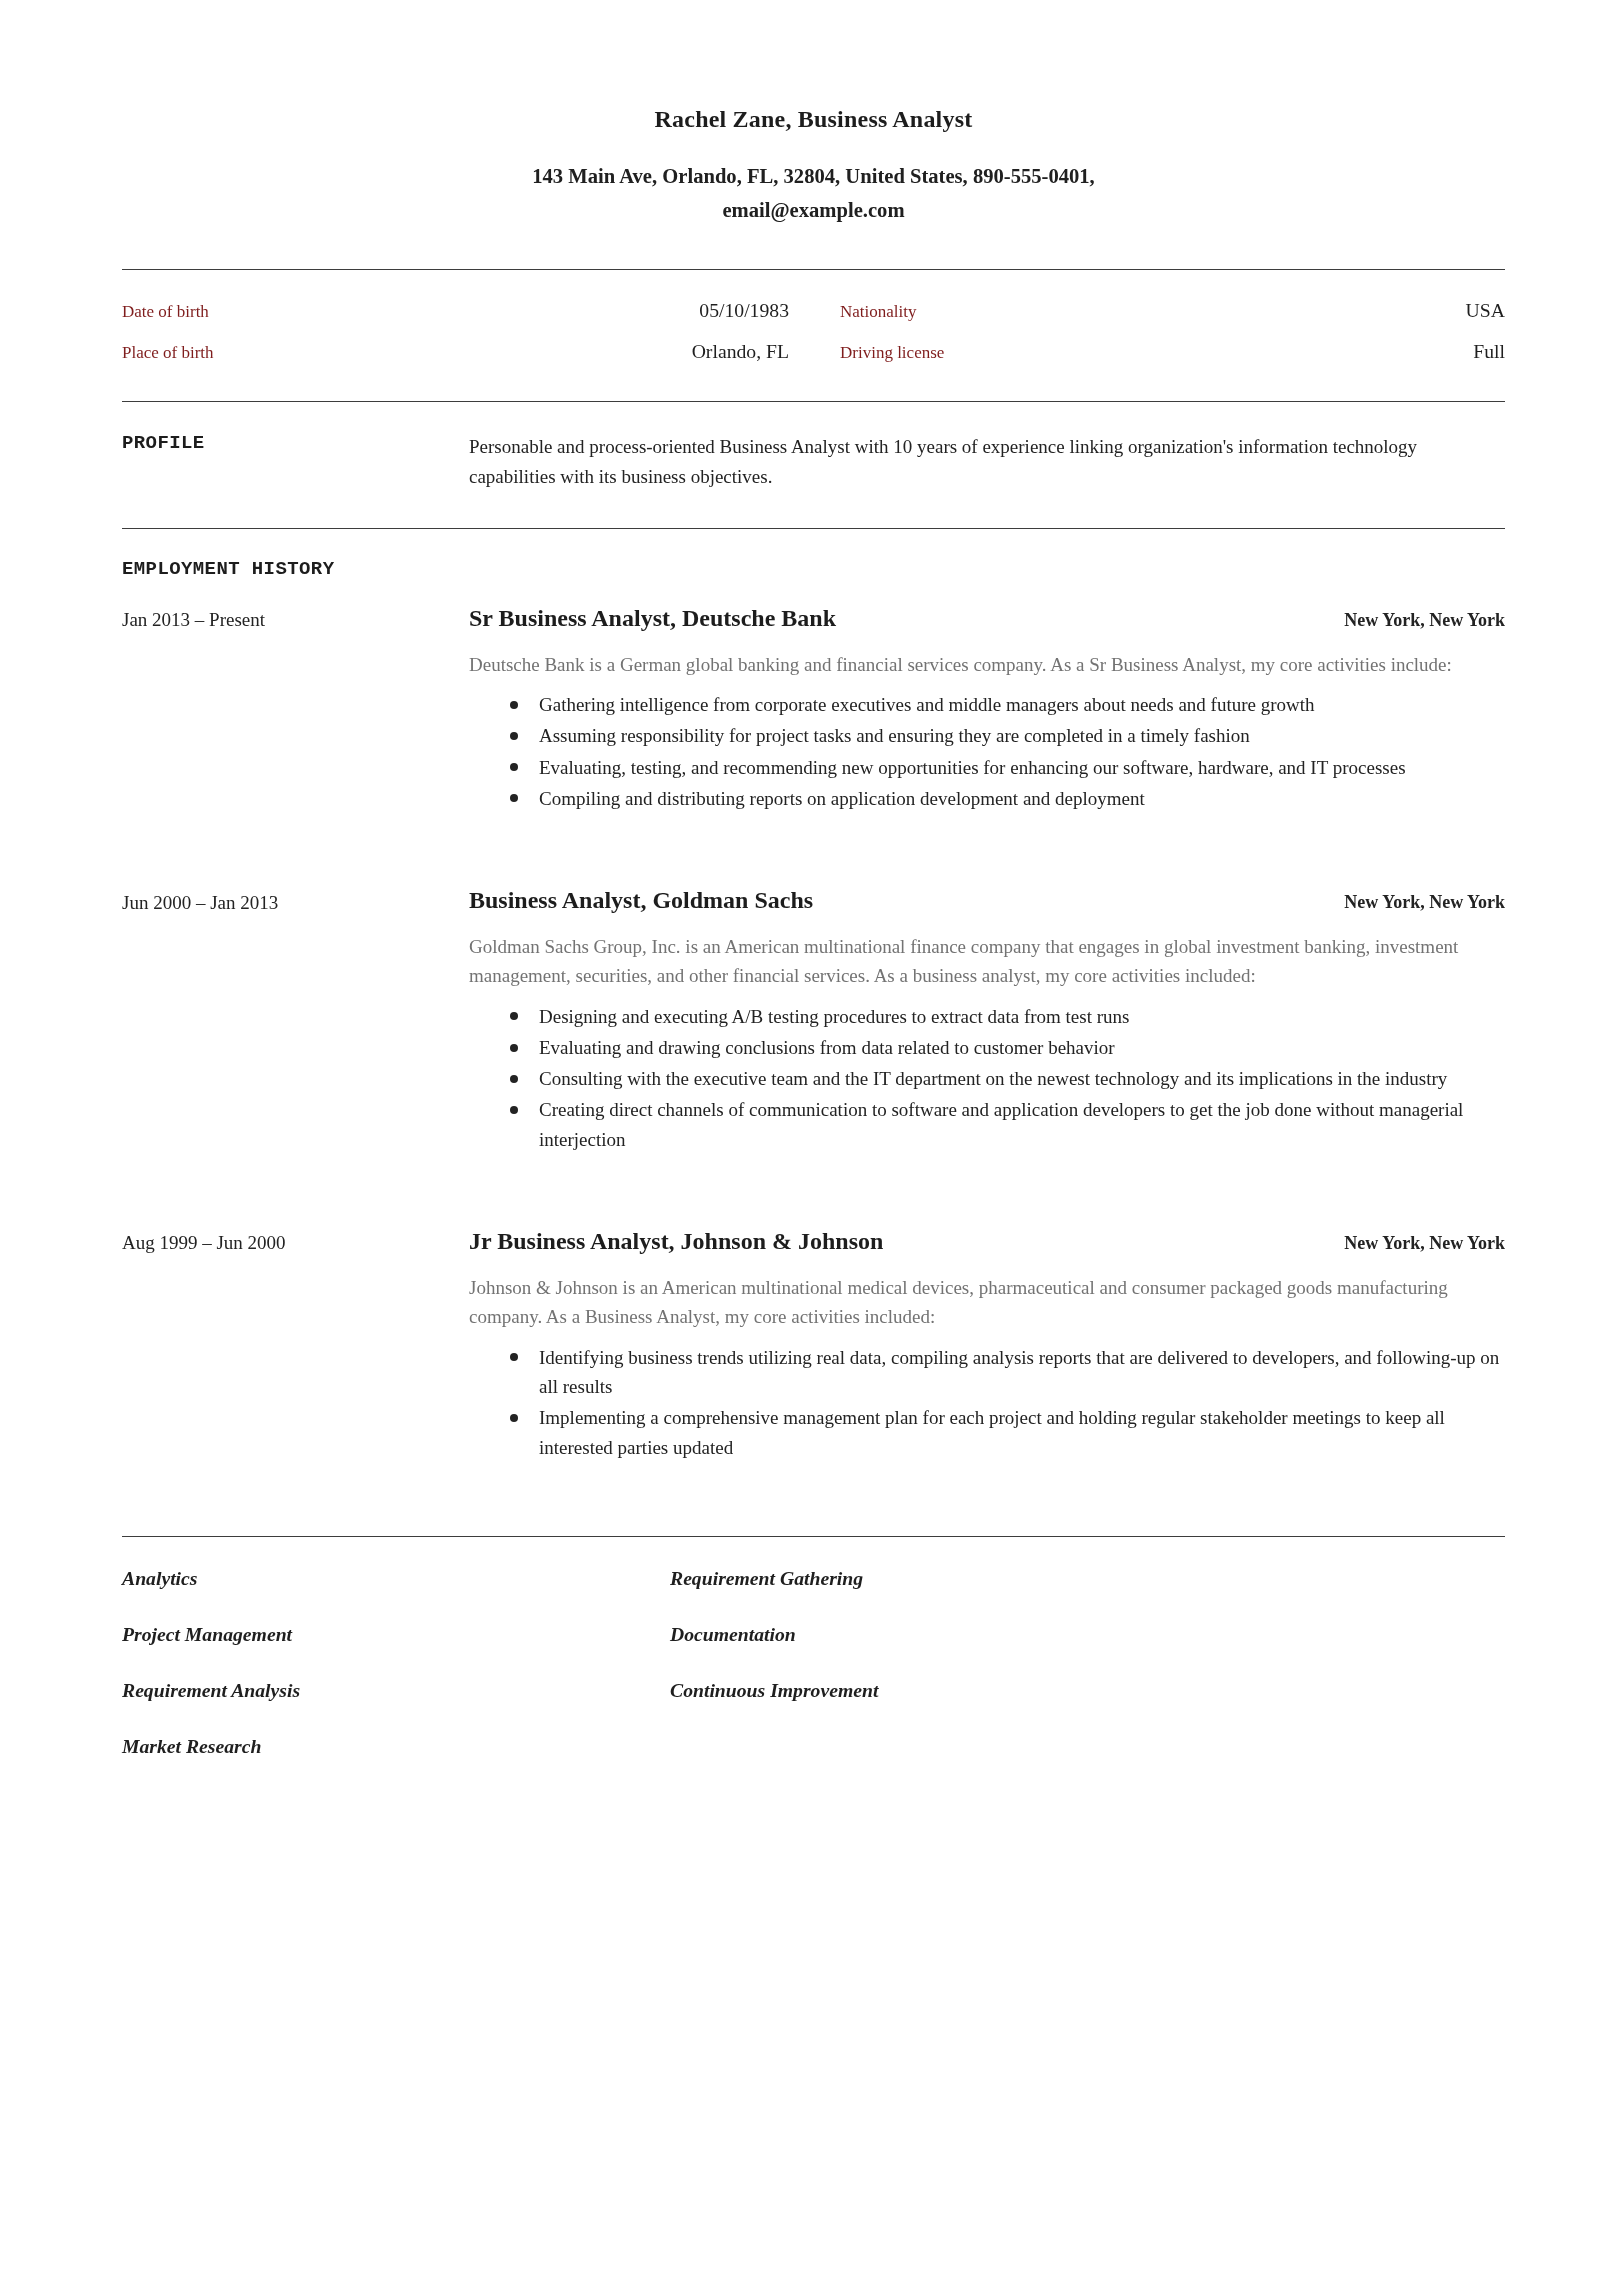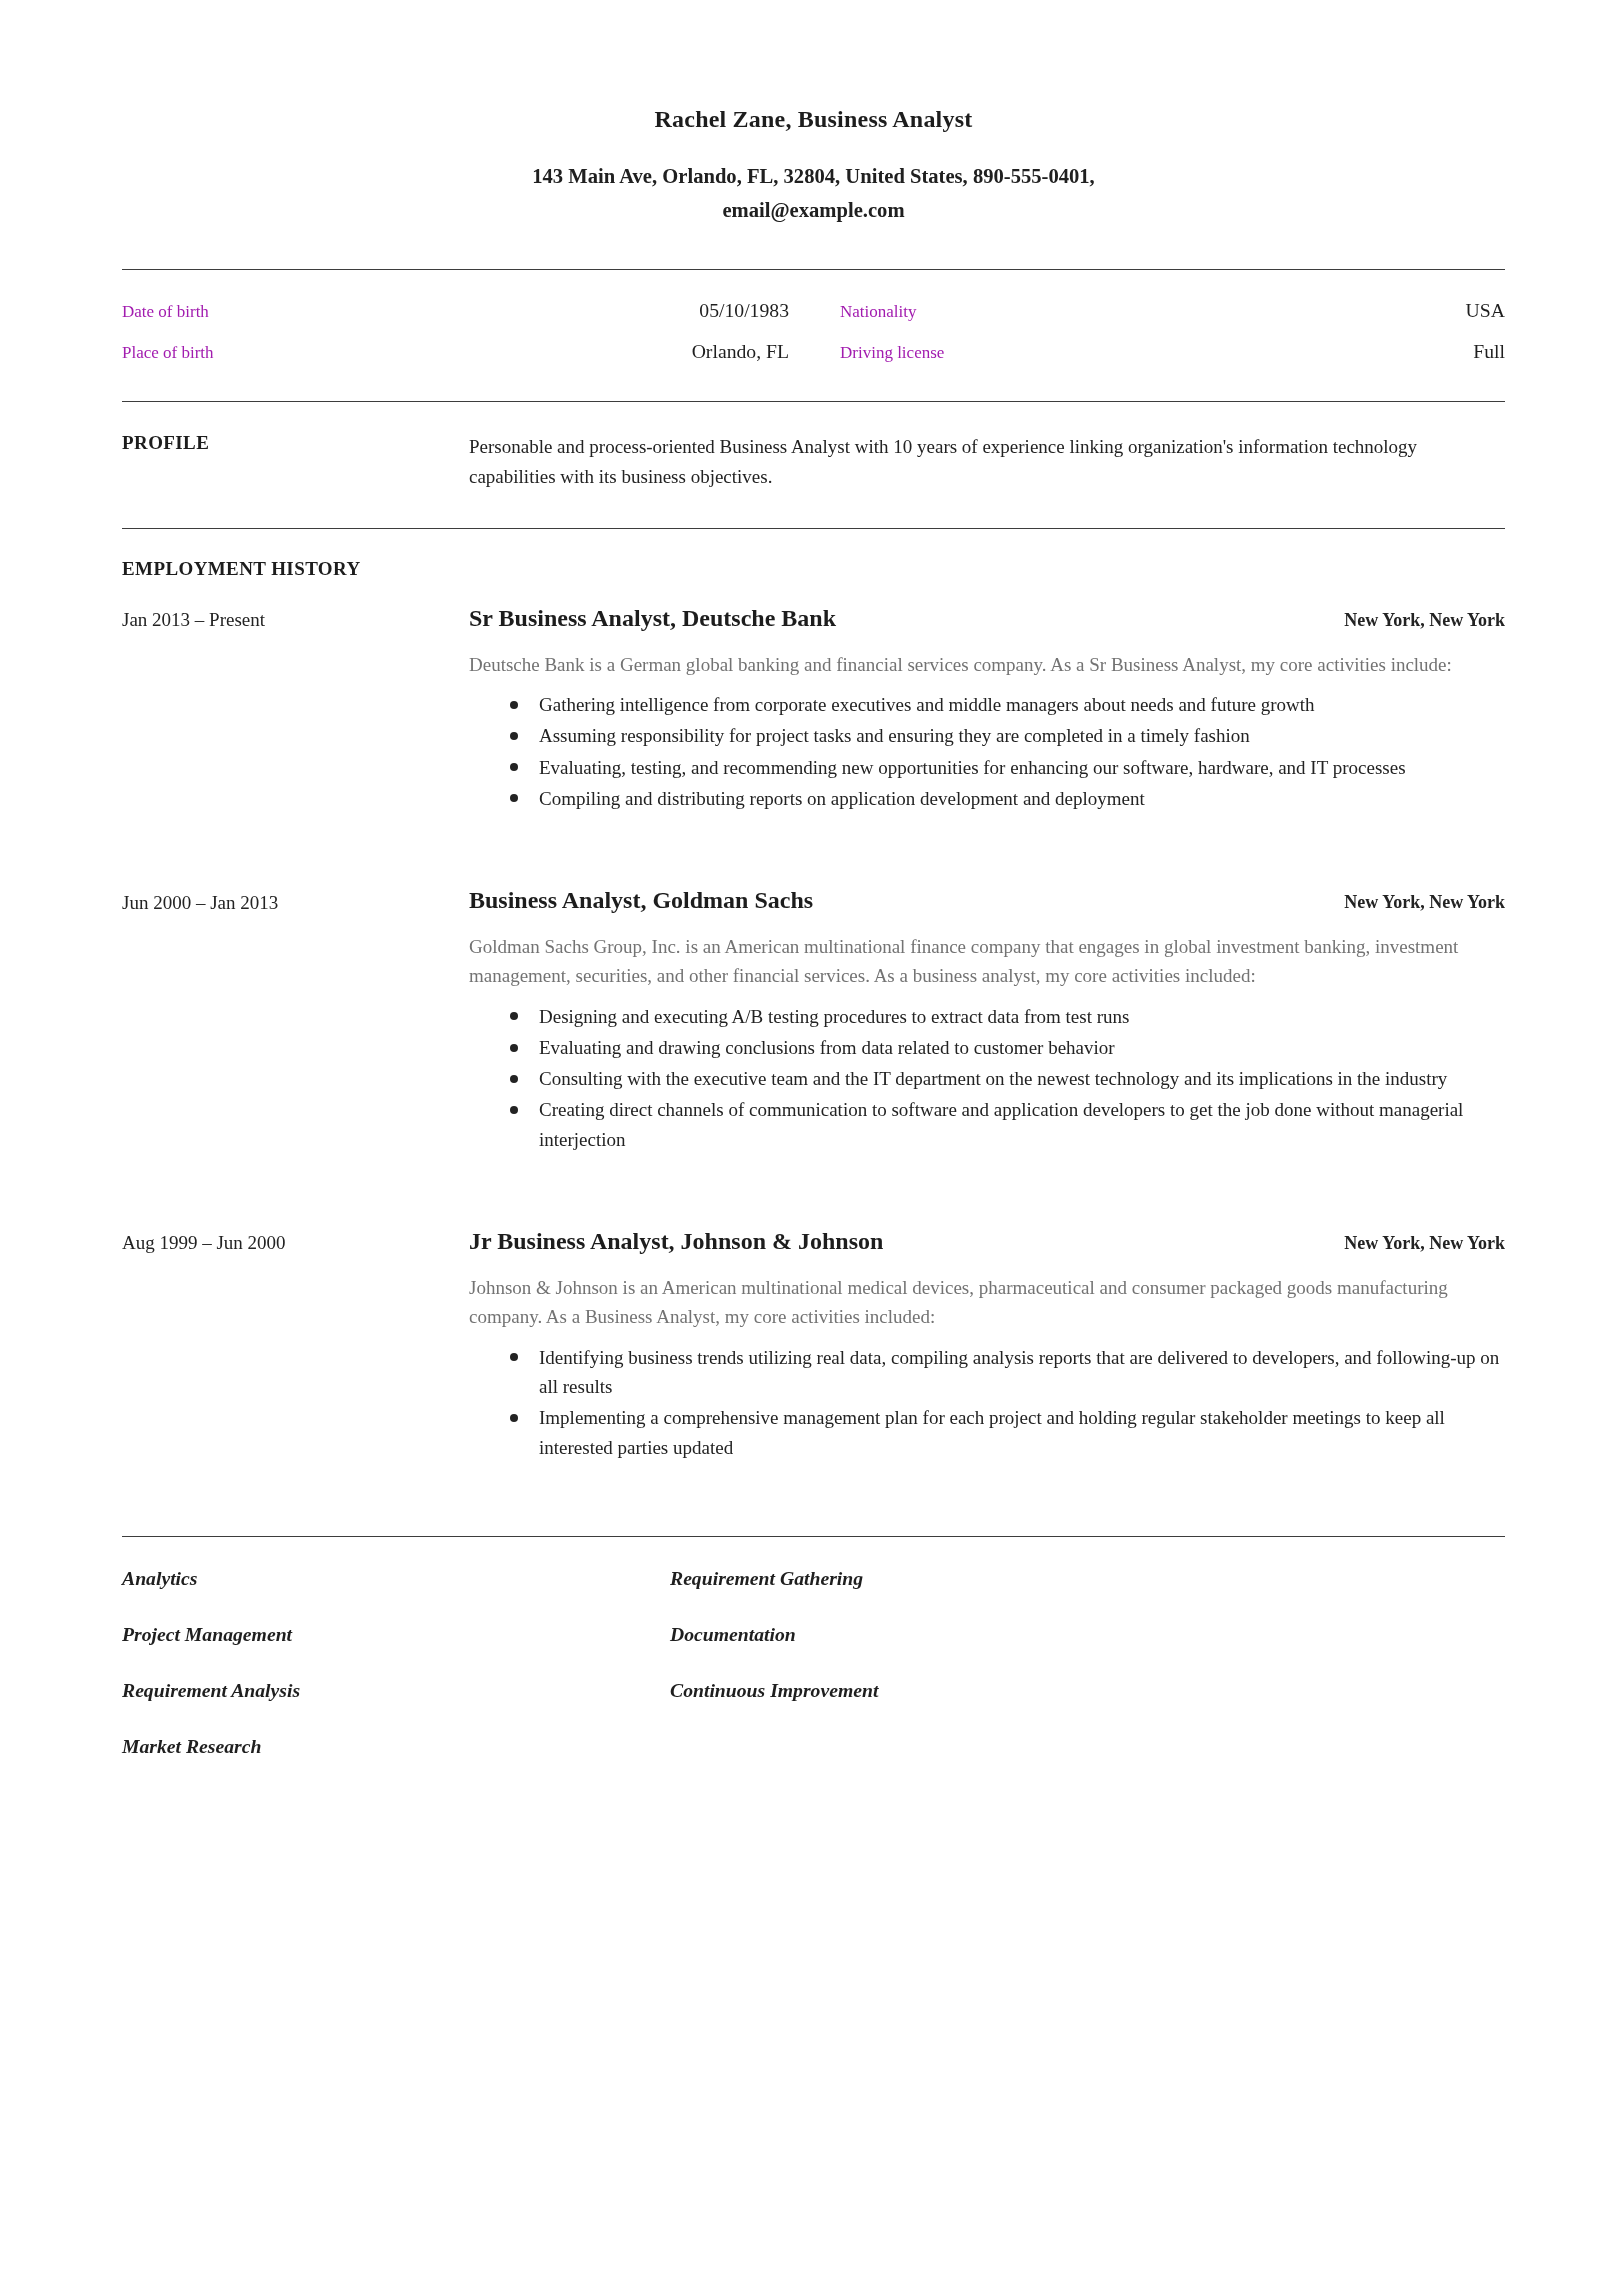--- a/index.html
+++ b/index.html
@@ -23,35 +23,36 @@
   .rule-header { margin-top: 41px; }
 
   
   .details {
     display: grid;
     grid-template-columns: 347px 320px max-content 1fr;
     row-gap: 18px;
     align-items: baseline;
     padding: 29px 0 38px 0;
   }
-  .detail-label { font-size: 17px; color: #a21caf; }
+  .detail-label { font-size: 17px; color: #7f1d1d; }
   .detail-label.right { padding-left: 51px; }
   .detail-value { font-size: 19.7px; color: #1f1f1f; }
   .detail-value.col2 { text-align: right; }
   .detail-value.col4 { text-align: right; }
 
   
   .section { display: flex; padding-top: 30px; }
   .section-label-col { width: 347px; flex-shrink: 0; }
   .section-body { flex: 1; min-width: 0; }
   .section-heading {
     font-size: 19px;
     font-weight: bold;
     color: #1d1d1d;
     letter-spacing: 0.4px;
+    font-family: Liberation Mono, monospace;
   }
   .section-pad-bottom { padding-bottom: 36px; }
 
   .profile-text { font-size: 19px; line-height: 1.58; color: #232323; }
 
   
   .employment-heading-row { padding: 29px 0 25px 0; }
   .job { display: flex; margin-bottom: 72px; }
   .job:last-child { margin-bottom: 57px; }
   .job-dates-col { width: 347px; flex-shrink: 0; font-size: 19px; color: #232323; padding-top: 4.5px; }

